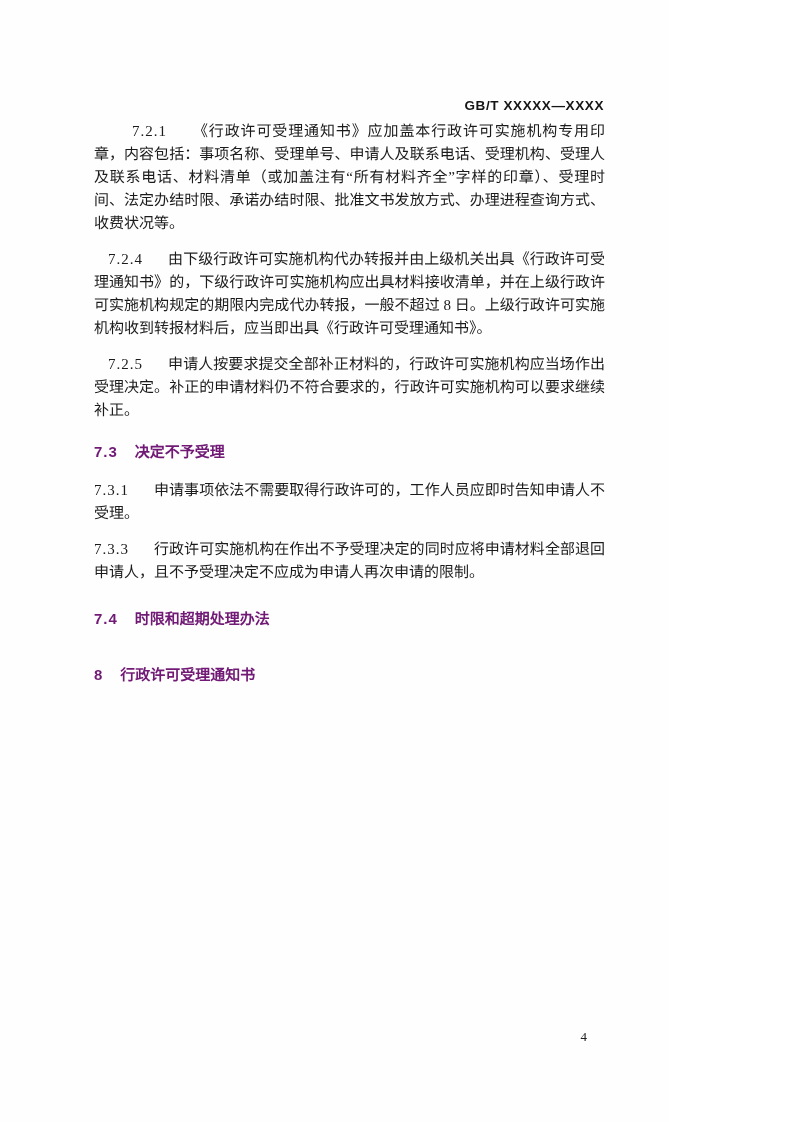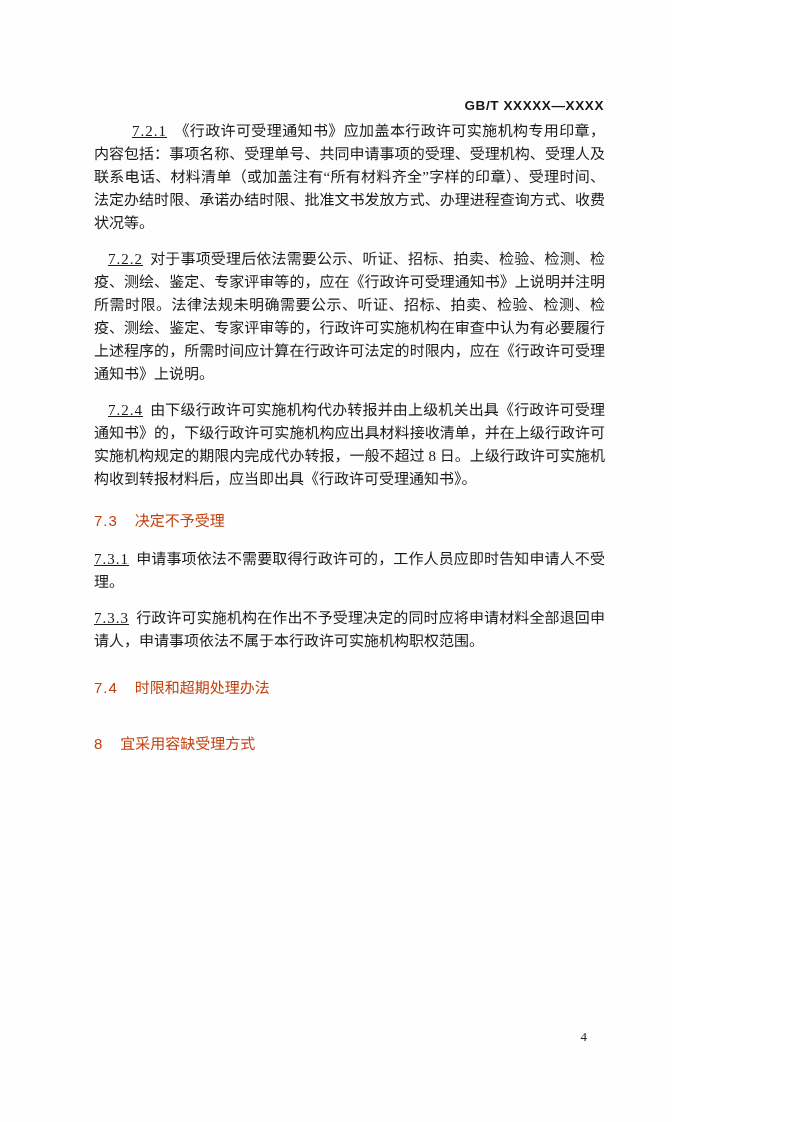--- a/index.html
+++ b/index.html
@@ -16,63 +16,63 @@
   .std-header{
     position:absolute;top:98px;right:65px;
     font-family:"Liberation Sans","DejaVu Sans",sans-serif;
     font-weight:700;font-size:13.5px;letter-spacing:0.6px;color:#151515;
   }
   .para{
     margin:0 0 13px 0;
     font-size:15px;line-height:23px;
     text-align:justify;
   }
-  .para .c-num{margin-right:7px;letter-spacing:1px;text-decoration:underline;}
+  .para .c-num{margin-right:25px;letter-spacing:1px;}
   .indent-lg{text-indent:38px;}
   .indent-sm{text-indent:14px;}
   .indent-0{text-indent:0;}
   .indent-2em{text-indent:30px;}
   .hd{
     font-family:"Liberation Sans","DejaVu Sans",sans-serif;
-    font-weight:400;font-size:15px;line-height:23px;
-    color:#c2410c;margin:23px 0 16px 0;
+    font-weight:700;font-size:15px;line-height:23px;
+    color:#701a75;margin:23px 0 16px 0;
   }
   .hd .h-num{margin-right:17px;letter-spacing:1px;}
   .hd-chapter{margin-top:33px;}
   .hd-73{margin-top:18px;}
   .page-number{
     position:absolute;top:1029px;right:82px;
     font-size:13px;color:#222;
     font-family:"Liberation Serif","DejaVu Serif",serif;
   }
 </style>
 </head>
 <body>
 
 <div class="page">
 
   <div class="std-header">GB/T XXXXX—XXXX</div>
 
-  <p class="para indent-lg"><span class="c-num">7.2.1</span><span class="c-text">《行政许可受理通知书》应加盖本行政许可实施机构专用印章，内容包括：事项名称、受理单号、共同申请事项的受理、受理机构、受理人及联系电话、材料清单（或加盖注有“所有材料齐全”字样的印章）、受理时间、法定办结时限、承诺办结时限、批准文书发放方式、办理进程查询方式、收费状况等。</span></p>
+  <p class="para indent-lg"><span class="c-num">7.2.1</span><span class="c-text">《行政许可受理通知书》应加盖本行政许可实施机构专用印章，内容包括：事项名称、受理单号、申请人及联系电话、受理机构、受理人及联系电话、材料清单（或加盖注有“所有材料齐全”字样的印章）、受理时间、法定办结时限、承诺办结时限、批准文书发放方式、办理进程查询方式、收费状况等。</span></p>
 
-  <p class="para indent-sm"><span class="c-num">7.2.2</span><span class="c-text">对于事项受理后依法需要公示、听证、招标、拍卖、检验、检测、检疫、测绘、鉴定、专家评审等的，应在《行政许可受理通知书》上说明并注明所需时限。法律法规未明确需要公示、听证、招标、拍卖、检验、检测、检疫、测绘、鉴定、专家评审等的，行政许可实施机构在审查中认为有必要履行上述程序的，所需时间应计算在行政许可法定的时限内，应在《行政许可受理通知书》上说明。</span></p>
 
 
   <p class="para indent-sm"><span class="c-num">7.2.4</span><span class="c-text">由下级行政许可实施机构代办转报并由上级机关出具《行政许可受理通知书》的，下级行政许可实施机构应出具材料接收清单，并在上级行政许可实施机构规定的期限内完成代办转报，一般不超过 8 日。上级行政许可实施机构收到转报材料后，应当即出具《行政许可受理通知书》。</span></p>
 
+  <p class="para indent-sm"><span class="c-num">7.2.5</span><span class="c-text">申请人按要求提交全部补正材料的，行政许可实施机构应当场作出受理决定。补正的申请材料仍不符合要求的，行政许可实施机构可以要求继续补正。</span></p>
 
 
   <div class="hd hd-73"><span class="h-num">7.3</span><span>决定不予受理</span></div>
 
   <p class="para indent-0"><span class="c-num">7.3.1</span><span class="c-text">申请事项依法不需要取得行政许可的，工作人员应即时告知申请人不受理。</span></p>
 
 
-  <p class="para indent-0"><span class="c-num">7.3.3</span><span class="c-text">行政许可实施机构在作出不予受理决定的同时应将申请材料全部退回申请人，申请事项依法不属于本行政许可实施机构职权范围。</span></p>
+  <p class="para indent-0"><span class="c-num">7.3.3</span><span class="c-text">行政许可实施机构在作出不予受理决定的同时应将申请材料全部退回申请人，且不予受理决定不应成为申请人再次申请的限制。</span></p>
 
   <div class="hd"><span class="h-num">7.4</span><span>时限和超期处理办法</span></div>
 
 
-  <div class="hd hd-chapter"><span class="h-num">8</span><span>宜采用容缺受理方式</span></div>
+  <div class="hd hd-chapter"><span class="h-num">8</span><span>行政许可受理通知书</span></div>
 
 
   <div class="page-number">4</div>
 
 </div>
 
 </body></html>

